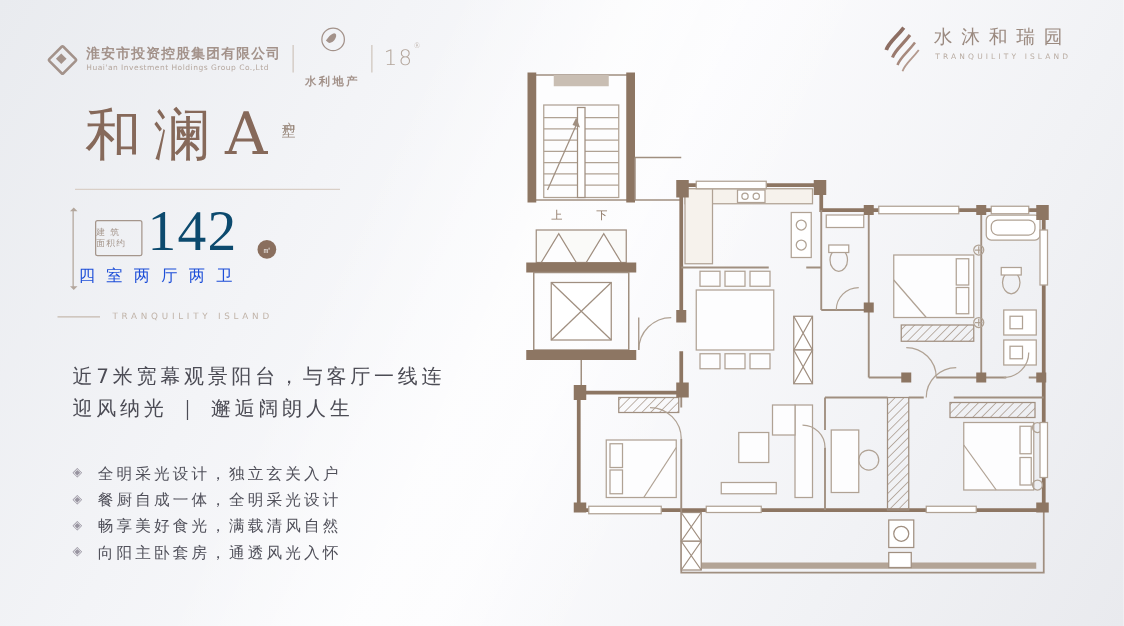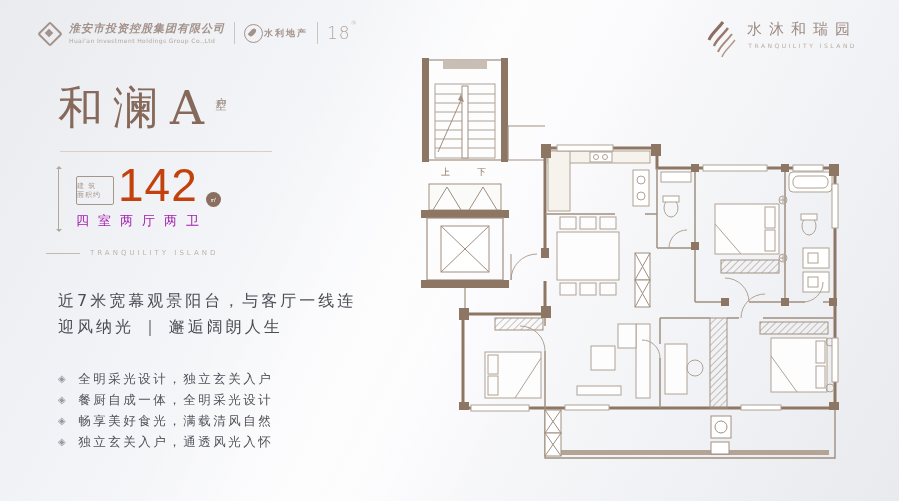--- a/index.html
+++ b/index.html
@@ -7,50 +7,50 @@
        font-family:"DejaVu Sans","Liberation Sans",sans-serif;
        background:linear-gradient(118deg,#e9ebef 0%,#f3f4f7 28%,#fbfbfd 52%,#f1f2f5 78%,#e9eaee 100%);
        position:relative;color:#4c4c55;}
   .sheen{position:absolute;inset:0;pointer-events:none;
        background:linear-gradient(115deg,rgba(255,255,255,0) 32%,rgba(255,255,255,.65) 46%,rgba(255,255,255,0) 62%);}
   
   .hdr-left{position:absolute;left:38px;top:22px;display:flex;align-items:center;gap:9px;}
   .logo-diamond{width:22px;height:22px;position:relative;}
   .logo-diamond .d1{position:absolute;left:3px;top:3px;width:14px;height:14px;border:2px solid #a3928a;transform:rotate(45deg);border-radius:2px;}
   .logo-diamond .d2{position:absolute;left:8px;top:8px;width:6px;height:6px;background:#a3928a;transform:rotate(45deg);}
-  .company-name{font-size:11px;font-weight:bold;color:#a3928a;letter-spacing:1px;line-height:12px;font-style:italic;}
+  .company-name{font-size:11px;font-weight:bold;color:#a3928a;letter-spacing:1px;line-height:12px;}
   .company-en{font-size:6px;color:#b5a79e;letter-spacing:.4px;margin-top:2px;}
   .hdr-div{width:1px;height:22px;background:#cfc5bd;}
-  .partner{display:flex;align-items:center;gap:1px;}
+  .partner{display:flex;align-items:center;gap:18px;flex-direction:column;}
   .logo-circle{width:17px;height:17px;border:1.5px solid #a3928a;border-radius:50%;position:relative;}
   .logo-circle i{position:absolute;left:5px;top:3px;width:5px;height:9px;background:#a3928a;border-radius:50% 50% 50% 0;transform:rotate(40deg);}
   .partner-name{font-size:9px;color:#a3928a;letter-spacing:2px;font-weight:bold;}
   .anniv{font-size:17px;color:#b3a59b;font-weight:200;letter-spacing:1px;position:relative;}
   .anniv sup{font-size:6px;position:relative;top:-7px;}
   .hdr-right{position:absolute;right:42px;top:20px;display:flex;align-items:flex-start;gap:10px;}
   .brand-txt{text-align:right;}
   .brand-name{font-size:15px;color:#9b8a80;letter-spacing:7px;font-family:"DejaVu Serif","Liberation Serif",serif;}
   .brand-en{font-size:6px;color:#b9aca2;letter-spacing:2.5px;margin-top:3px;}
   
-  .title-row{position:absolute;left:58px;top:80px;display:flex;align-items:flex-start;text-align:center;}
+  .title-row{position:absolute;left:68px;top:80px;display:flex;align-items:flex-start;text-align:center;}
   .title-cn{font-family:"DejaVu Serif","Liberation Serif",serif;font-size:45px;color:#86695a;letter-spacing:10px;line-height:56px;}
   .title-a{font-family:"DejaVu Serif","Liberation Serif",serif;font-size:47px;color:#86695a;line-height:56px;margin-left:2px;}
   .title-type{writing-mode:vertical-rl;font-size:11px;color:#9b8a7e;letter-spacing:3px;margin:8px 0 0 8px;}
   .title-line{position:absolute;left:60px;top:151px;width:212px;height:1px;background:#d9cfc7;}
   .area-row{position:absolute;left:50px;top:166px;height:66px;}
   .dim-line{position:absolute;left:8px;top:2px;width:1px;height:62px;background:#b3a69c;}
   .dim-line:before,.dim-line:after{content:"";position:absolute;left:-2.5px;border:3px solid transparent;}
   .dim-line:before{top:-2px;border-bottom-color:#b3a69c;border-top:none;}
   .dim-line:after{bottom:-2px;border-top-color:#b3a69c;border-bottom:none;}
   .area-box{position:absolute;left:26px;top:10px;width:36px;height:27px;border:1px solid #a5968c;border-radius:2px;
             display:flex;flex-direction:column;justify-content:center;align-items:flex-start;color:#a5968c;font-size:7px;line-height:9px;letter-spacing:1px;}
-  .area-num{position:absolute;left:68px;top:-8px;font-family:Liberation Sans, sans-serif;font-size:46px;color:#c2410c;letter-spacing:1px;}
+  .area-num{position:absolute;left:68px;top:-8px;font-family:Liberation Serif, serif;font-size:46px;color:#0c4a6e;letter-spacing:1px;}
   .area-badge{position:absolute;left:156px;top:26px;width:15px;height:15px;border-radius:50%;background:#8a6f5e;color:#fff;
               font-size:7px;display:flex;align-items:center;justify-content:center;}
-  .rooms{position:absolute;left:76px;top:212px;font-size:13px;color:#a21caf;letter-spacing:9px;}
+  .rooms{position:absolute;left:63px;top:212px;font-size:13px;color:#1d4ed8;letter-spacing:9px;}
   .caption-row{position:absolute;left:46px;top:249px;display:flex;align-items:center;gap:10px;}
   .caption-dash{width:34px;height:1px;background:#c6b9ae;}
   .caption-txt{font-size:7px;color:#c0b3a8;letter-spacing:3px;}
   .tagline{position:absolute;left:58px;top:288px;font-size:16px;font-weight:400;color:#4c4c55;letter-spacing:3px;line-height:26px;}
   .features{position:absolute;left:58px;top:368px;list-style:none;margin:0;padding:0;}
   .features li{font-size:12.5px;color:#50505a;letter-spacing:2.5px;line-height:21px;font-weight:500;display:flex;align-items:center;}
   .features .blt{color:#9894a0;font-size:10px;margin-right:10px;}
   
   .plan{position:absolute;left:405px;top:56px;width:470px;height:440px;}
 </style>
@@ -128,21 +128,21 @@
   <li>
       <span class="blt">◈</span>
       <span>餐厨自成一体，全明采光设计</span>
     </li>
   <li>
       <span class="blt">◈</span>
       <span>畅享美好食光，满载清风自然</span>
     </li>
   <li>
       <span class="blt">◈</span>
-      <span>独立玄关入户，通透风光入怀</span>
+      <span>向阳主卧套房，通透风光入怀</span>
     </li>
 </ul>
 
 <svg class="plan" viewBox="0 0 470 440">
   <defs>
     <pattern id="hatch" patternUnits="userSpaceOnUse" width="5" height="5" patternTransform="rotate(45)">
       <line x1="0" y1="0" x2="0" y2="5" stroke="#9a8878" stroke-width="1"></line>
     </pattern>
   </defs>
 

